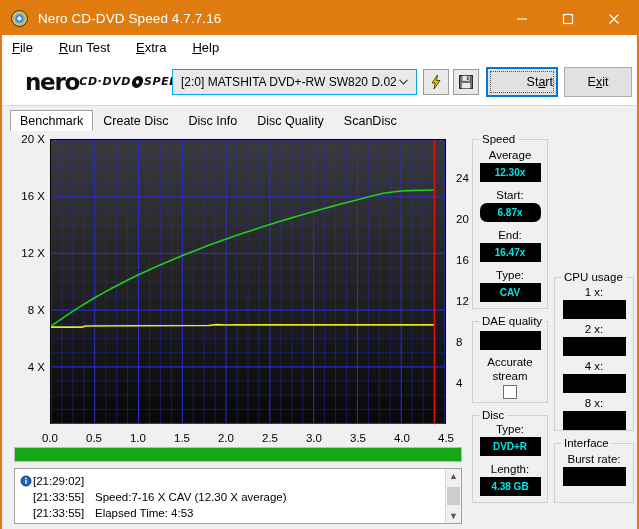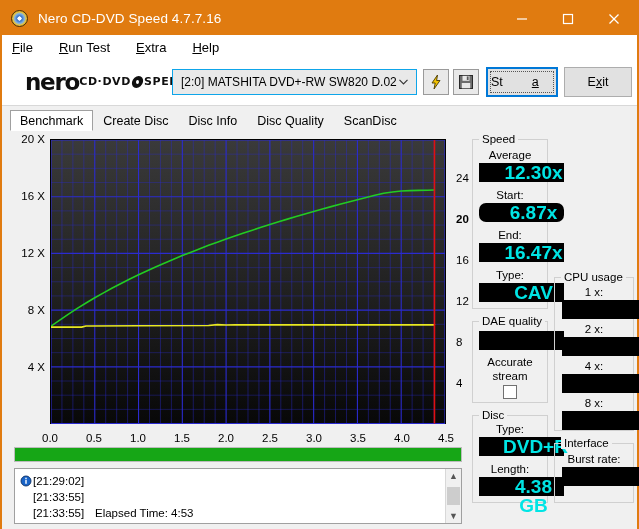--- a/index.html
+++ b/index.html
@@ -47,21 +47,21 @@
     position:absolute;left:24px;top:-1px;width:160px;height:44px;
     display:flex;flex-direction:row;justify-content:center;align-items:center;
   }
   .logo-nero{
     font-family:"DejaVu Sans",sans-serif;font-weight:bold;font-size:23px;
     letter-spacing:-1.2px;color:#101010;line-height:20px;
   }
   .logo-sub{
     font-family:"DejaVu Sans",sans-serif;font-weight:bold;font-size:11px;
     letter-spacing:.6px;color:#101010;line-height:12px;
-    display:flex;align-items:flex-start;
+    display:flex;align-items:flex-start;font-style:italic;
   }
   .logo-disc{
     display:inline-block;width:11px;height:12px;margin:0 1px;
     background:#101010;border-radius:50%/50%;transform:skewX(-12deg);
     position:relative;
   }
   .logo-disc::after{
     content:"";position:absolute;left:4px;top:4px;width:3px;height:4px;
     background:#ffffff;border-radius:50%;transform:skewX(10deg);
   }
@@ -85,21 +85,21 @@
   .tbtn-save{left:451px;}
   .btn{
     position:absolute;top:6px;height:30px;background:#e1e1e1;
     border:1px solid #adadad;box-sizing:border-box;
     display:flex;align-items:center;justify-content:center;
     font-size:12.5px;color:#000;
   }
   .btn-start{left:484px;width:72px;border:2px solid #0078d7;background:#e1e1e1;}
   .btn-start .inner{
     width:64px;height:22px;border:1px dotted #555;box-sizing:border-box;
-    display:flex;align-items:center;justify-content:flex-start;gap:29px;
+    display:flex;align-items:center;justify-content:flex-end;
   }
   .btn-exit{left:562px;width:68px;}
   .btn u{text-decoration:underline;}
   
   .tabstrip{
     height:21px;background:#f0f0f0;position:relative;margin-top:4px;
     padding-left:8px;display:flex;align-items:flex-end;
   }
   .tab{
     height:20px;padding:0 9px;font-size:12.5px;color:#000;
@@ -169,22 +169,22 @@
   }
   .group>.glabel{
     position:absolute;left:6px;top:-7px;background:#f0f0f0;padding:0 3px;
     font-size:11.5px;color:#000;white-space:nowrap;
   }
   .fieldlabel{
     font-size:11.5px;color:#000;text-align:center;line-height:14px;
   }
   .lcd{
     background:#000000;color:#00e5e5;font-family:"Liberation Sans",sans-serif;
-    font-weight:bold;font-size:19px;text-align:center;line-height:19px;
-    height:19px;margin:1px auto 0;padding-left:24px;
+    font-weight:bold;font-size:10px;text-align:center;line-height:19px;
+    height:19px;margin:1px auto 0;
   }
   .lcd.blank{color:#000;}
   .chk{
     width:14px;height:14px;border:1px solid #707070;background:#fff;
     margin:2px auto 0;box-sizing:border-box;
   }
 </style>
 </head>
 <body>
 
@@ -364,21 +364,21 @@
           <div class="ylab" style="position: absolute; right: auto; left: 37px; transform: translate(-100%, -50%); top: 177px;">8 X</div>
           <div class="ylab" style="position: absolute; right: auto; left: 37px; transform: translate(-100%, -50%); top: 120px;">12 X</div>
           <div class="ylab" style="position: absolute; right: auto; left: 37px; transform: translate(-100%, -50%); top: 63px;">16 X</div>
           <div class="ylab" style="position: absolute; right: auto; left: 37px; transform: translate(-100%, -50%); top: 6px;">20 X</div>
         </div>
       <div id="y2tick-host">
           <div class="ylab2" style="position: absolute; left: 443px; transform: translateY(-50%); top: 249.993px;">4</div>
           <div class="ylab2" style="position: absolute; left: 443px; transform: translateY(-50%); top: 208.986px;">8</div>
           <div class="ylab2" style="position: absolute; left: 443px; transform: translateY(-50%); top: 167.978px;">12</div>
           <div class="ylab2" style="position: absolute; left: 443px; transform: translateY(-50%); top: 126.971px;">16</div>
-          <div class="ylab2" style="position: absolute; left: 443px; transform: translateY(-50%); top: 85.964px; font-weight: bold;">20</div>
+          <div class="ylab2" style="position: absolute; left: 443px; transform: translateY(-50%); top: 85.964px;">20</div>
           <div class="ylab2" style="position: absolute; left: 443px; transform: translateY(-50%); top: 44.9568px;">24</div>
         </div>
       <div id="xtick-host">
           <div class="xlab" style="position: absolute; top: 295px; left: 42px; transform: translateX(-50%);">0.0</div>
           <div class="xlab" style="position: absolute; top: 295px; left: 86px; transform: translateX(-50%);">0.5</div>
           <div class="xlab" style="position: absolute; top: 295px; left: 130px; transform: translateX(-50%);">1.0</div>
           <div class="xlab" style="position: absolute; top: 295px; left: 174px; transform: translateX(-50%);">1.5</div>
           <div class="xlab" style="position: absolute; top: 295px; left: 218px; transform: translateX(-50%);">2.0</div>
           <div class="xlab" style="position: absolute; top: 295px; left: 262px; transform: translateX(-50%);">2.5</div>
           <div class="xlab" style="position: absolute; top: 295px; left: 306px; transform: translateX(-50%);">3.0</div>
@@ -400,20 +400,21 @@
                 <circle cx="6" cy="6" r="5" fill="#1964c8" stroke="#0b2f63" stroke-width=".9"></circle>
                 <rect x="5.3" y="4.8" width="1.4" height="4" fill="#fff"></rect>
                 <rect x="5.3" y="2.7" width="1.4" height="1.4" fill="#fff"></rect>
               </svg>
           </span>
           <span class="log-time">[21:29:02]</span>
         </div>
         <div class="logline">
           <span class="log-ic empty"></span>
           <span class="log-time">[21:33:55]</span>
+          <span class="log-msg">Speed:7-16 X CAV (12.30 X average)</span>
         </div>
         <div class="logline">
           <span class="log-ic empty"></span>
           <span class="log-time">[21:33:55]</span>
           <span class="log-msg">Elapsed Time:  4:53</span>
         </div>
       </div>
       <div class="logscroll">
         <div class="sc-arrow">▲</div>
         <div class="sc-thumb"></div>

